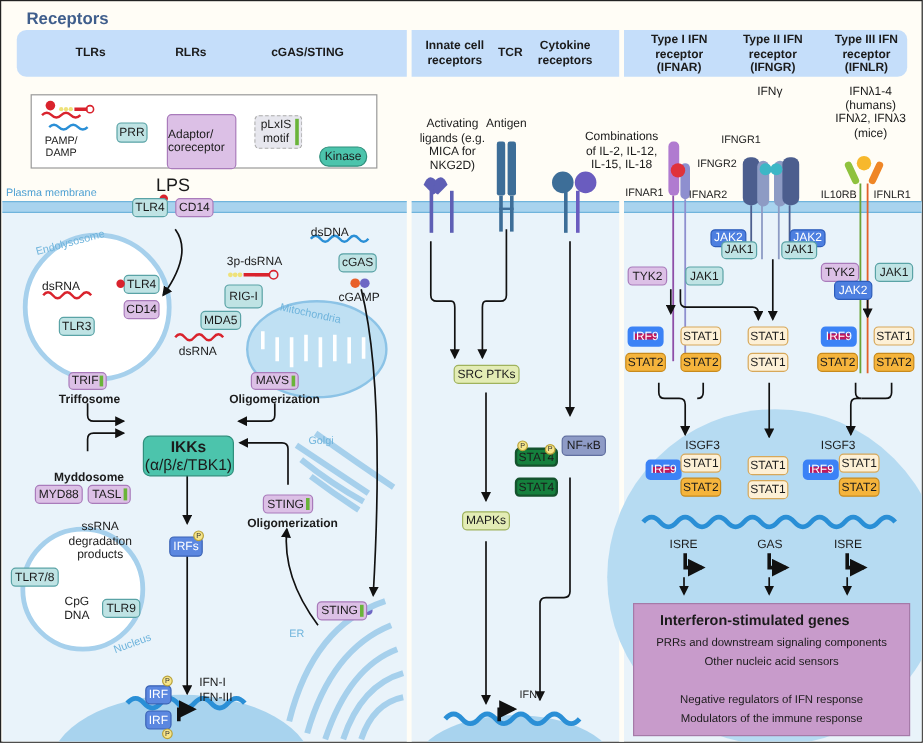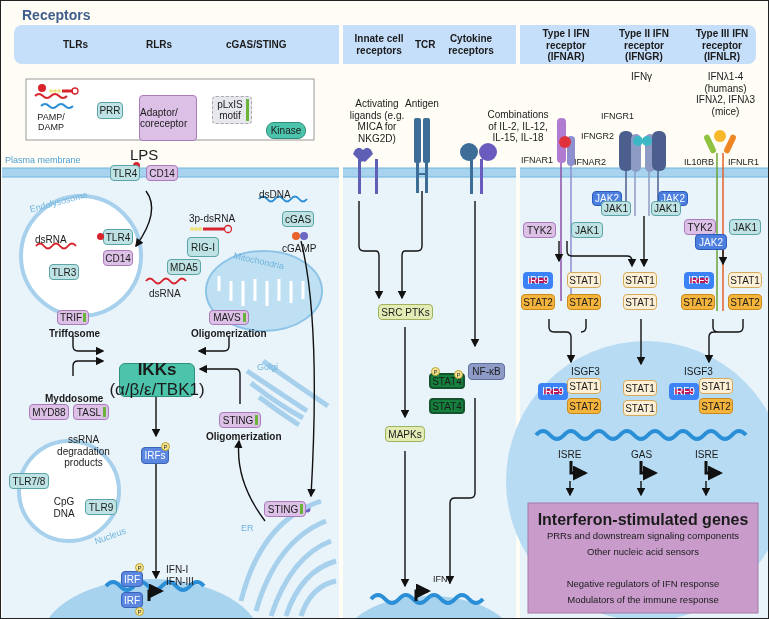--- a/index.html
+++ b/index.html
@@ -251,21 +251,21 @@
 <div class="box adp" style="left:208px;top:309px;width:40px;height:15px;padding-right:4px;">
       <span>MAVS</span>
       <span class="motif"></span>
     </div>
 <div class="t b" style="left:190px;top:327px;">Oligomerization</div>
 
 <div class="t" style="left:258px;top:188px;">dsDNA</div>
 <div class="box prr" style="left:281px;top:210px;width:32px;height:16px;">cGAS</div>
 <div class="t" style="left:281px;top:242px;">cGAMP</div>
 
-<div class="box kin" style="left:118px;top:342px;width:76px;height:34px;flex-direction:column;font-size:17px;border-radius:6px;">
+<div class="box kin" style="left:118px;top:342px;width:76px;height:34px;flex-direction:column;font-size:13px;border-radius:6px;">
   <span class="b">IKKs</span>
   <span>(α/β/ε/TBK1)</span>
 </div>
 <div class="t b" style="left:44px;top:392px;">Myddosome</div>
 <div class="box adp" style="left:28px;top:403px;width:40px;height:16px;">MYD88</div>
 <div class="box adp" style="left:72px;top:403px;width:36px;height:16px;padding-right:4px;">
       <span>TASL</span>
       <span class="motif"></span>
     </div>
 <div class="t" style="left:55px;top:433px;width:55px;white-space:normal;">ssRNA degradation products</div>
@@ -345,19 +345,19 @@
 <div class="box stat1" style="left:622px;top:399px;width:34px;height:16px;">STAT1</div>
 <div class="t" style="left:683px;top:365px;">ISGF3</div>
 <div class="box irf9" style="left:668px;top:382px;width:30px;height:17px;">IRF9</div>
 <div class="box stat1" style="left:698px;top:377px;width:34px;height:16px;">STAT1</div>
 <div class="box stat2" style="left:698px;top:397px;width:34px;height:16px;">STAT2</div>
 
 <div class="t" style="left:557px;top:448px;">ISRE</div>
 <div class="t" style="left:630px;top:448px;">GAS</div>
 <div class="t" style="left:694px;top:448px;">ISRE</div>
 
-<div class="t b" style="left:527px;top:510px;width:230px;font-size:16px;">Interferon-stimulated genes</div>
+<div class="t b" style="left:513px;top:510px;width:230px;font-size:12px;">Interferon-stimulated genes</div>
 <div class="t" style="left:527px;top:530px;width:230px;font-size:9.5px;">PRRs and downstream signaling components</div>
 <div class="t" style="left:527px;top:546px;width:230px;font-size:9.5px;">Other nucleic acid sensors</div>
 <div class="t" style="left:527px;top:578px;width:230px;font-size:9.5px;">Negative regulators of IFN response</div>
 <div class="t" style="left:527px;top:594px;width:230px;font-size:9.5px;">Modulators of the immune response</div>
 
 </div>
 
 </body></html>

